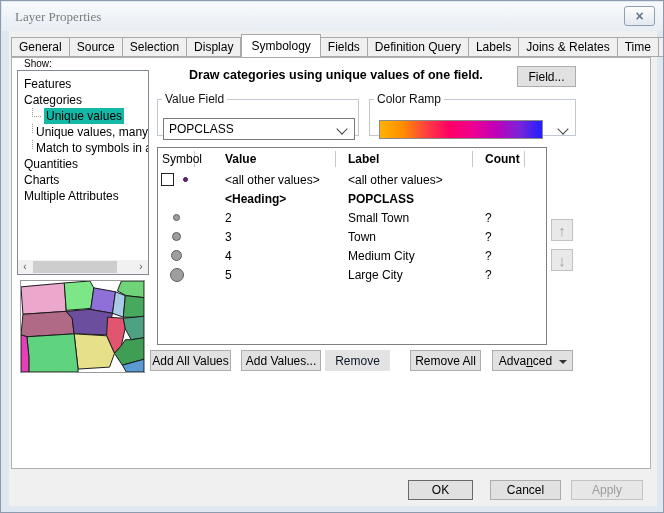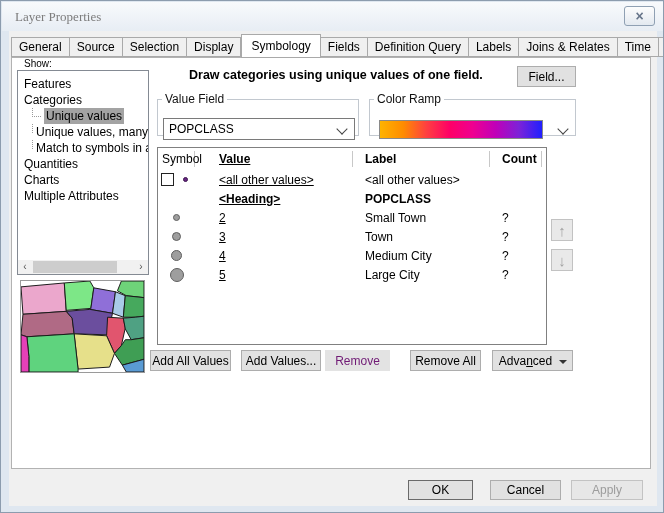--- a/index.html
+++ b/index.html
@@ -26,21 +26,21 @@
   .page{position:absolute;left:10px;top:56px;width:640px;height:412px;background:#fff;
         border:1px solid #b2b2b2;z-index:2;}
   .show-label{position:absolute;left:12px;top:0px;font-size:10px;color:#000;}
   
   .tree{position:absolute;left:5px;top:12px;width:132px;height:205px;border:1px solid #848a93;
         background:#fff;overflow:hidden;}
   .titem{height:16px;line-height:16px;font-size:12px;padding-left:6px;white-space:nowrap;display:flex;align-items:center;}
   .titem.bold{font-weight:normal;}
   .titem .conn{display:inline-block;width:9px;height:9px;margin:-7px 3px 0 8px;
         border-left:1px dotted #9a9a9a;border-bottom:1px dotted #9a9a9a;}
-  .titem .lbl.sel{background:#a3a3a3;padding:0 2px;}
+  .titem .lbl.sel{background:#14b8a6;padding:0 2px;}
   .hscroll{position:absolute;left:0;bottom:0;width:130px;height:14px;background:#f1f1f1;
         display:flex;align-items:center;}
   .sarrow{width:14px;text-align:center;font-size:10px;color:#555;line-height:14px;}
   .sthumb{width:84px;height:12px;background:#cdcdcd;margin:0 1px;}
   .hscroll .spacer{flex:1;}
   
   .map{position:absolute;left:8px;top:222px;width:125px;height:93px;border:1px solid #9a9a9a;background:#fff;}
   
   .desc{position:absolute;left:145px;top:10px;width:352px;font-size:12.5px;font-weight:bold;color:#000;margin-left:32px;}
   .btn{font-size:12px;color:#000;background:#e1e1e1;border:1px solid #adadad;padding:0;text-align:center;}
@@ -55,41 +55,41 @@
         border-bottom:1.5px solid #444;transform:rotate(45deg);}
   .ramp-combo{position:absolute;left:9px;top:14px;width:190px;height:20px;}
   .ramp{position:absolute;left:0;top:0;width:164px;height:19px;border:1px solid #8a8a8a;}
   .ramp-combo .chev{right:2px;top:5px;}
   
   .vtable{position:absolute;left:145px;top:89px;width:390px;height:198px;border:1px solid #808080;background:#fff;}
   .thead{display:flex;height:22px;align-items:center;font-size:12px;}
   .thead span{height:16px;line-height:16px;border-right:1px solid #c8c8c8;}
   .thead .b{font-weight:bold;}
   .c0{width:37px;padding-left:4px;}
-  .c1{width:158px;padding-left:24px;text-decoration:underline;}
+  .c1{width:141px;padding-left:30px;}
   .c2{width:137px;padding-left:12px;}
   .c3{width:52px;padding-left:12px;}
   .trow{display:flex;height:19px;align-items:center;font-size:12px;}
   .trow .cell{border:none;}
   .trow .c0{display:flex;align-items:center;padding-left:0;justify-content:center;}
   .trow .c0.firstsym{justify-content:flex-start;padding-left:3px;}
   .cbx{width:13px;height:13px;border:1px solid #222;background:#fff;display:inline-block;}
   .dot{display:inline-block;border-radius:50%;border:1px solid #5f5f5f;background:#9e9e9e;}
   .trow .c0.firstsym .dot{margin-left:9px;}
   .trow.heading .c1,.trow.heading .c2{font-weight:bold;}
   
   .arrowbtn{position:absolute;left:539px;width:22px;height:22px;background:#e9e9e9;
             border:1px solid #c2c2c2;padding:0;}
   .arrowbtn span{font-size:15px;font-weight:bold;color:#a3a3a3;line-height:19px;}
   .a-up{top:161px;} .a-down{top:191px;}
   
   .action{position:absolute;top:292px;height:21px;}
   .a-addall{left:138px;width:81px;}
   .a-addv{left:229px;width:80px;}
-  .a-remove{left:313px;width:65px;background:#e3e3e3;border-color:#e3e3e3;color:#701a75;}
+  .a-remove{left:313px;width:65px;background:#e3e3e3;border-color:#e3e3e3;color:#0f172a;}
   .a-removeall{left:398px;width:71px;}
   .a-advanced{left:480px;width:81px;padding-right:14px;}
   .a-advanced .u{text-decoration:underline;}
   .dtri{position:absolute;right:5px;top:9px;width:0;height:0;border-left:4px solid transparent;
         border-right:4px solid transparent;border-top:4px solid #333;}
   
   .footer{position:absolute;left:8px;top:468px;width:648px;height:37px;background:#f0f0f0;}
   .fbtn{position:absolute;top:11px;height:20px;}
   .f-ok{left:407px;width:65px;border-color:#6a6a6a;}
   .f-cancel{left:489px;width:71px;}

